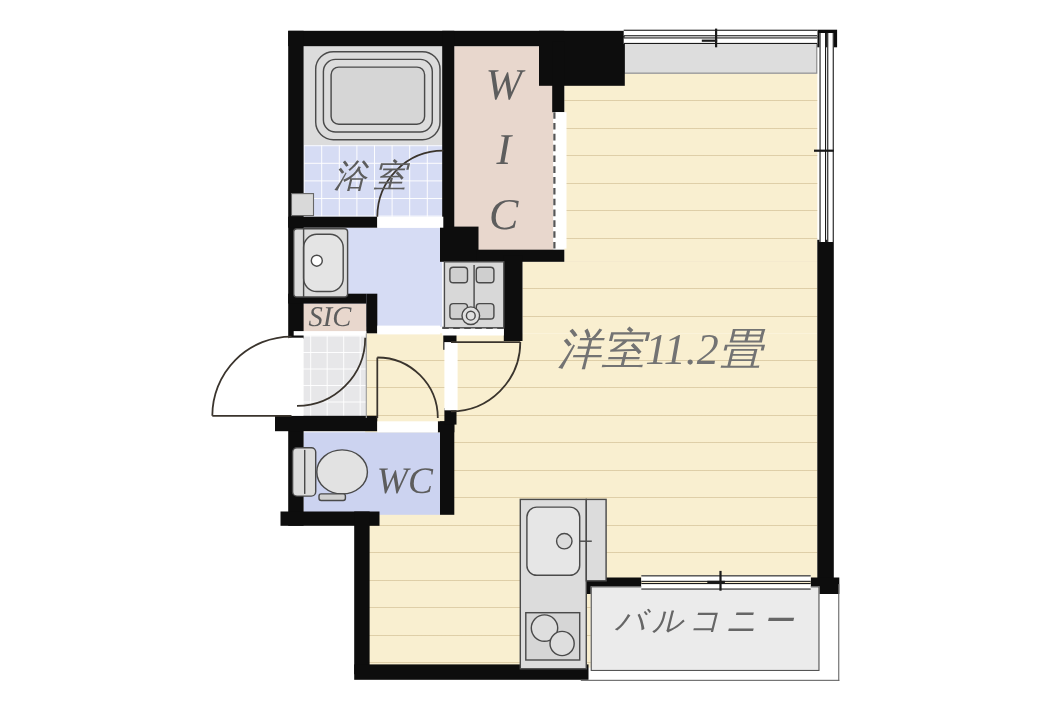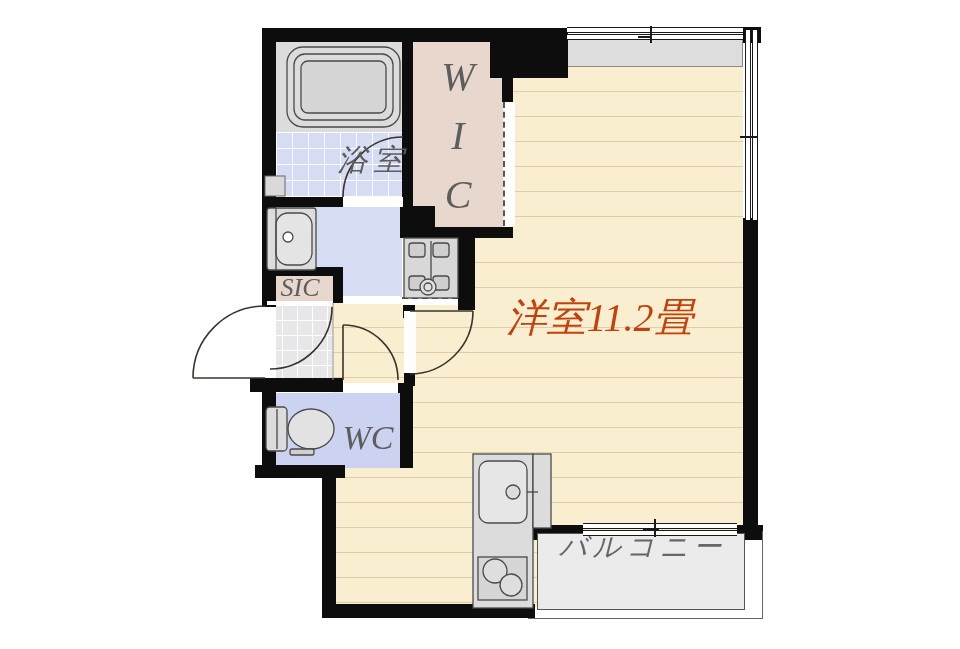--- a/index.html
+++ b/index.html
@@ -152,39 +152,39 @@
       <path d="M332,307 A62,62 0 0 1 270,369"></path>
       <path d="M193,378 A72,72 0 0 1 265,306"></path>
       <line x1="193" y1="378" x2="265" y2="378"></line>
       <path d="M343,325 A55,55 0 0 1 398,380"></path>
       <line x1="343" y1="325" x2="343" y2="380"></line>
       <path d="M473,311 A63,63 0 0 1 410,374"></path>
       <line x1="410" y1="311" x2="473" y2="311"></line>
     </g>
   </svg>
 
-  <div class="label" style="left:276px;top:132px;width:127px;height:56px;font-size:30px;letter-spacing:6px;padding-left:34px;">
+  <div class="label" style="left:276px;top:132px;width:127px;height:56px;font-size:30px;letter-spacing:6px;">
     <span>浴室</span>
   </div>
 
   <div class="label" style="left:413px;top:46px;width:90px;height:178px;font-size:40px;flex-direction:column;line-height:59px;">
     <span>W</span>
     <span>I</span>
     <span>C</span>
   </div>
 
   <div class="label" style="left:267px;top:273px;width:66px;height:30px;font-size:26px;">
     <span>SIC</span>
   </div>
 
   <div class="label" style="left:328px;top:414px;width:80px;height:48px;font-size:34px;">
     <span>WC</span>
   </div>
 
-  <div class="label" style="left:455px;top:292px;width:290px;height:50px;font-size:40px;color:#c2410c;">
+  <div class="label" style="left:455px;top:292px;width:290px;height:50px;font-size:40px;color:#737373;">
     <span>洋室11.2畳</span>
   </div>
 
-  <div class="label" style="left:540px;top:528px;width:205px;height:38px;font-size:28px;letter-spacing:5px;color:#666;">
+  <div class="label" style="left:540px;top:546px;width:205px;height:38px;font-size:28px;letter-spacing:5px;color:#666;">
     <span>バルコニー</span>
   </div>
 
 </div>
 
 </body></html>

